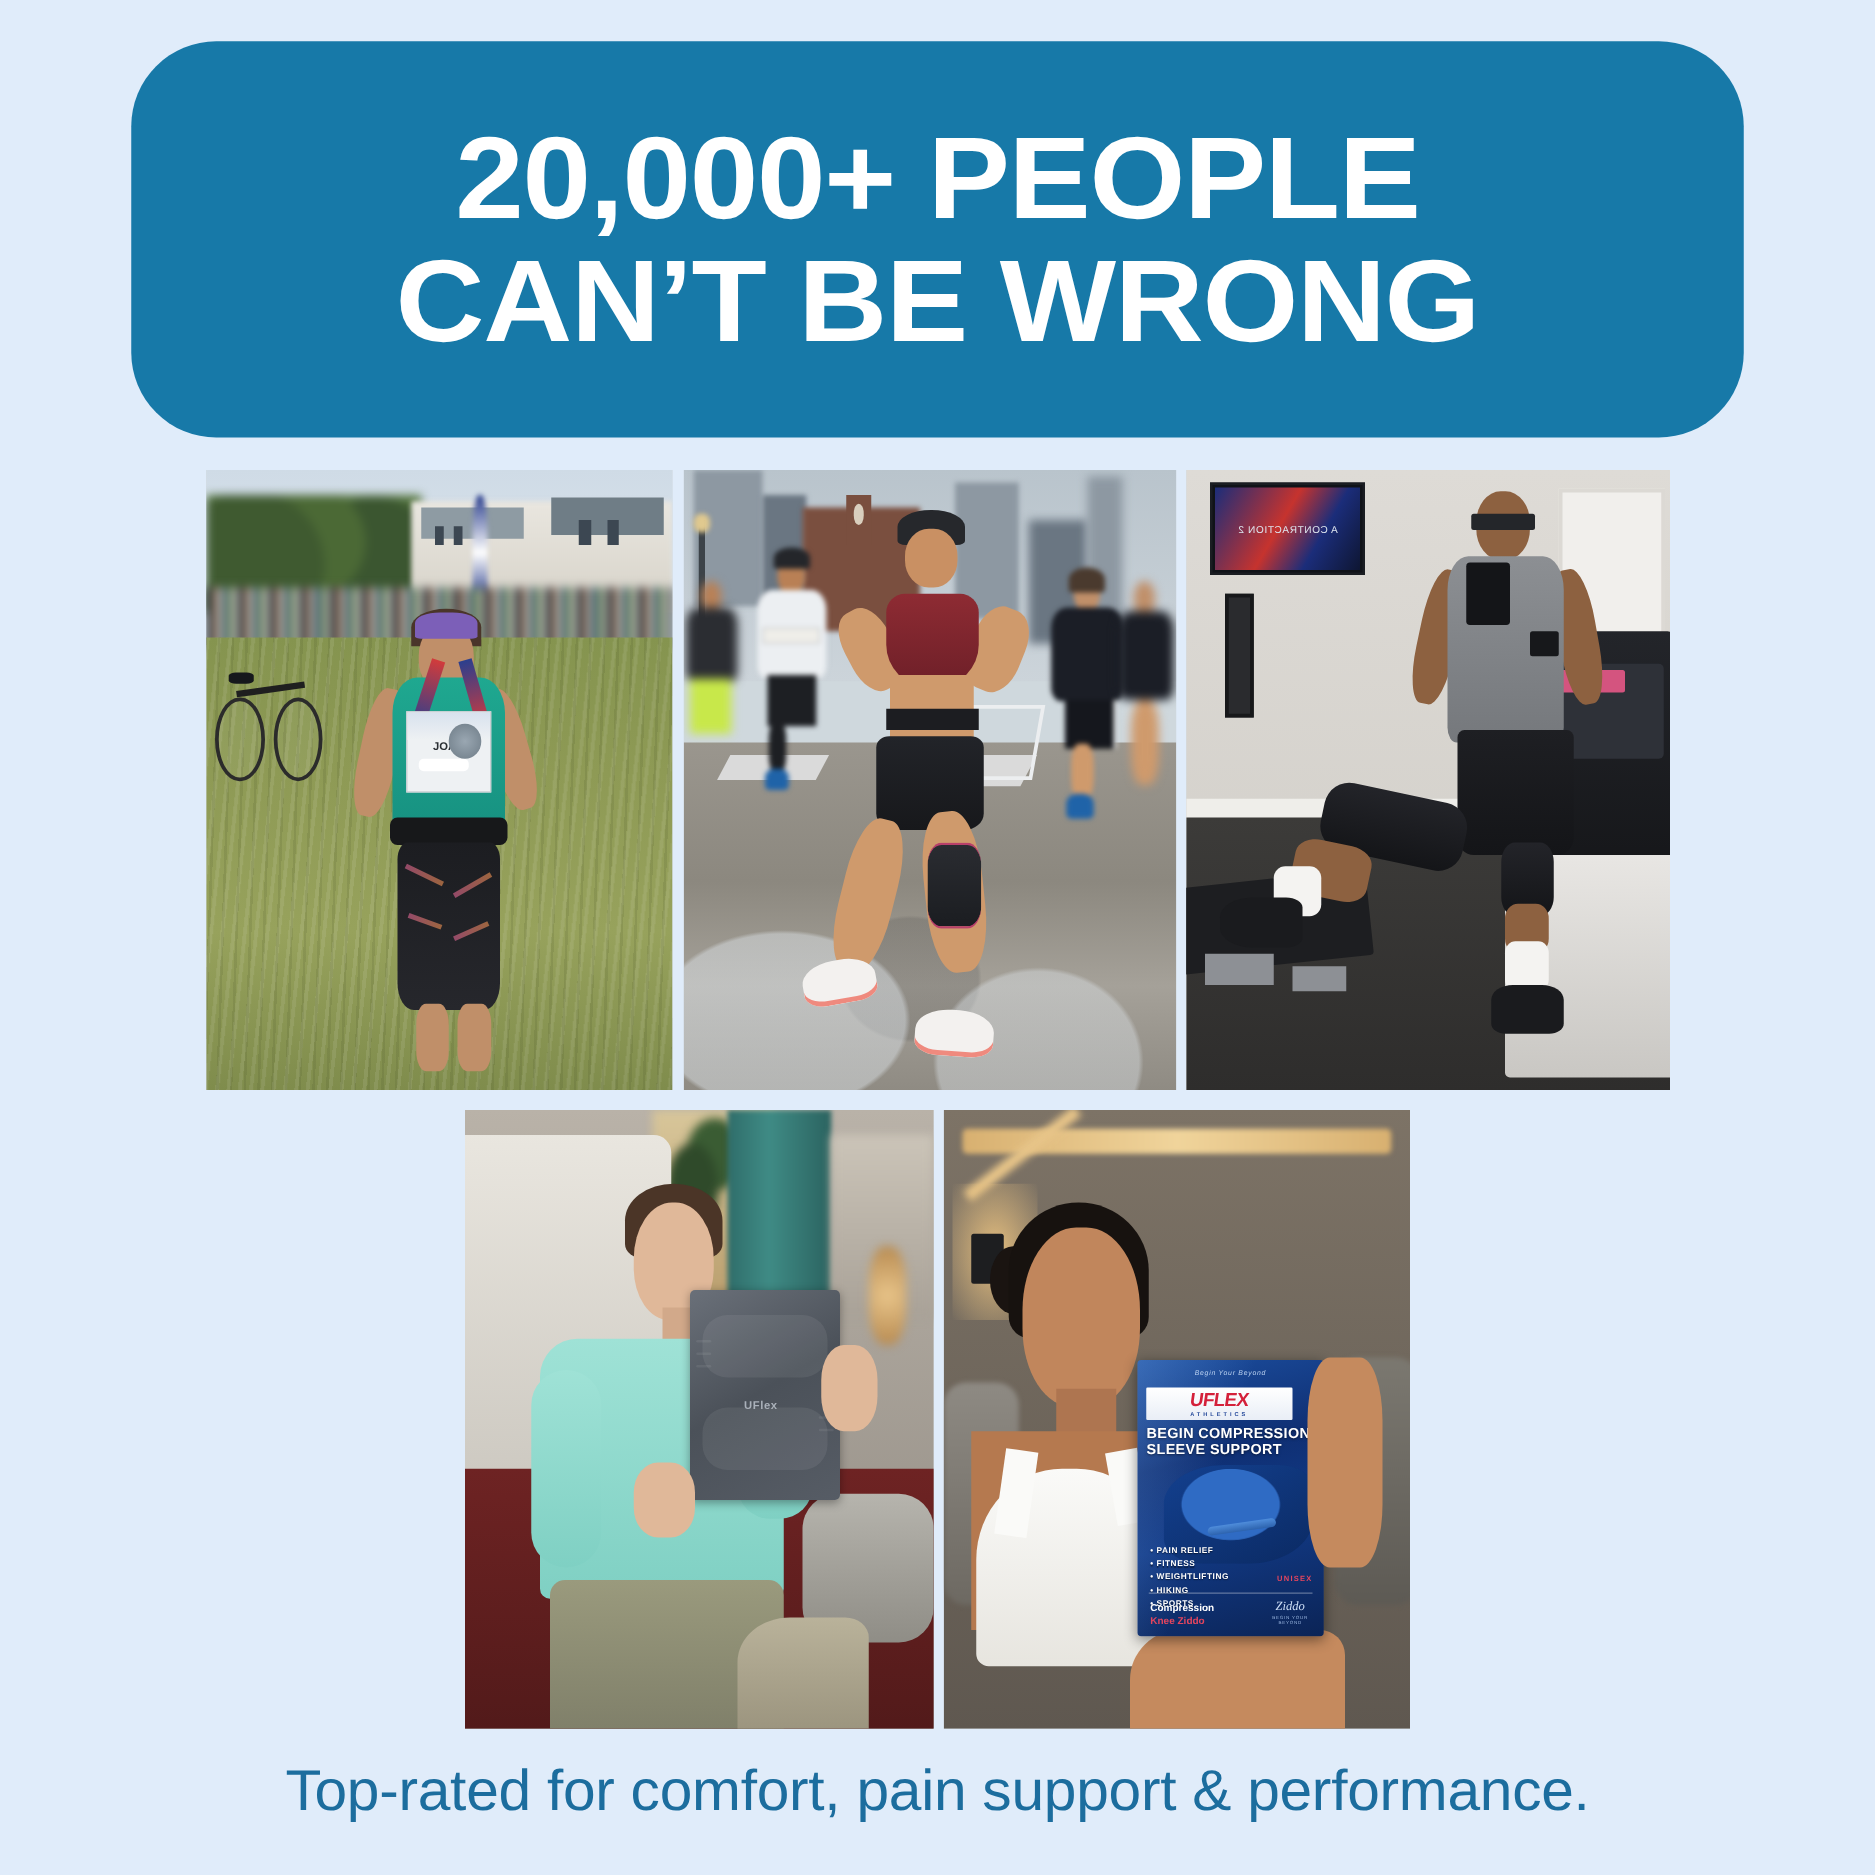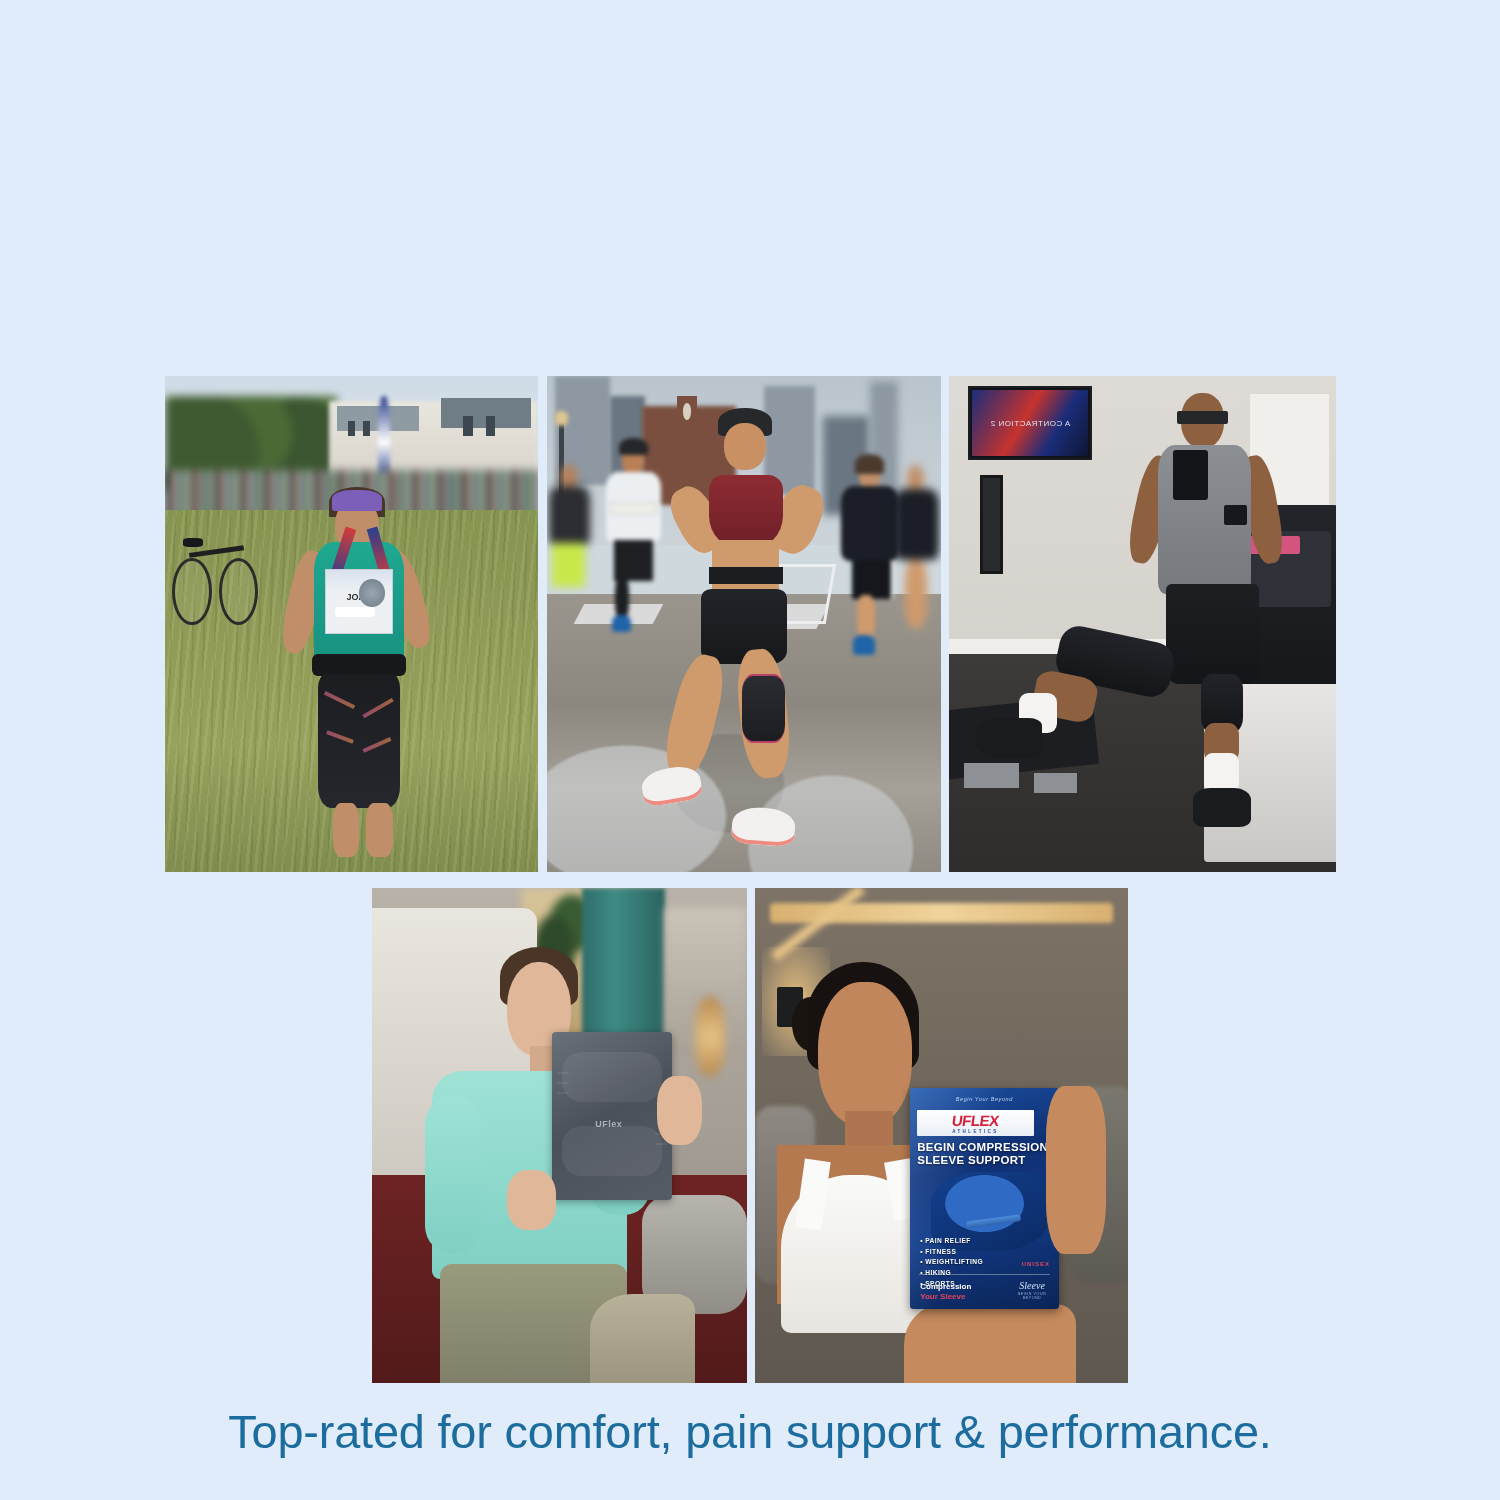--- a/index.html
+++ b/index.html
@@ -392,20 +392,24 @@
     font-weight:normal;
     letter-spacing:-.2px;
     transform:scaleX(1.02);
   }
 </style>
 </head>
 <body>
 
 <div id="stage">
 
+  <div class="headline-banner">
+    <div class="headline-line l1">20,000+ PEOPLE</div>
+    <div class="headline-line l2">CAN’T BE WRONG</div>
+  </div>
 
   <div class="photo-grid">
 
     <div class="photo" id="photo-1">
       <div class="scene">
         <div class="lay p1-sky"></div>
         <div class="lay p1-trees blur4"></div>
         <div class="lay p1-houses blur2"></div>
         <div class="lay p1-roof"></div>
         <div class="lay p1-roof2"></div>
@@ -639,24 +643,24 @@
             <div>• PAIN RELIEF</div>
             <div>• FITNESS</div>
             <div>• WEIGHTLIFTING</div>
             <div>• HIKING</div>
             <div>• SPORTS</div>
           </div>
           <div class="pkg-unisex">UNISEX</div>
           <div class="pkg-rule"></div>
           <div class="pkg-footer">
             <div class="f1">Compression</div>
-            <div class="f2">Your Sleeve</div>
+            <div class="f2">Knee Ziddo</div>
           </div>
           <div class="pkg-sign">
-            <div class="pkg-sign-name">Sleeve</div>
+            <div class="pkg-sign-name">Ziddo</div>
             <div class="pkg-sign-sub">BEGIN YOUR BEYOND</div>
           </div>
         </div>
 
         <div class="lay p5-handR"></div>
       </div>
     </div>
 
   </div>
 

